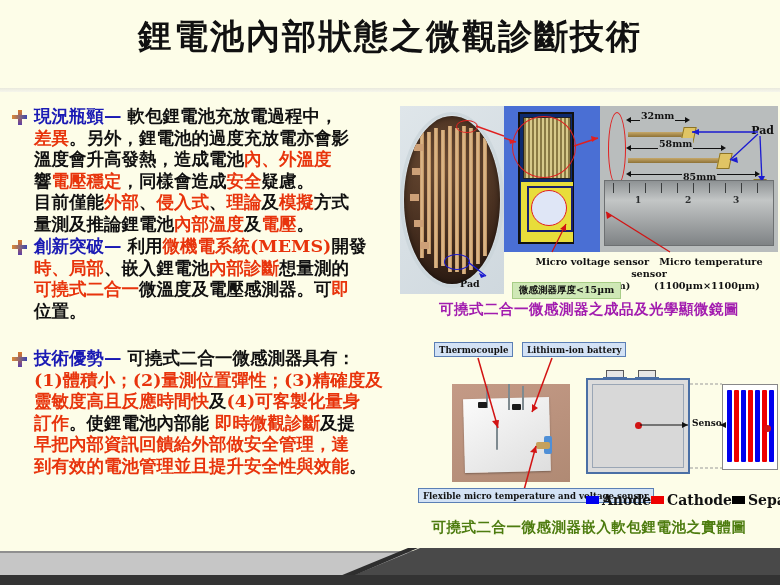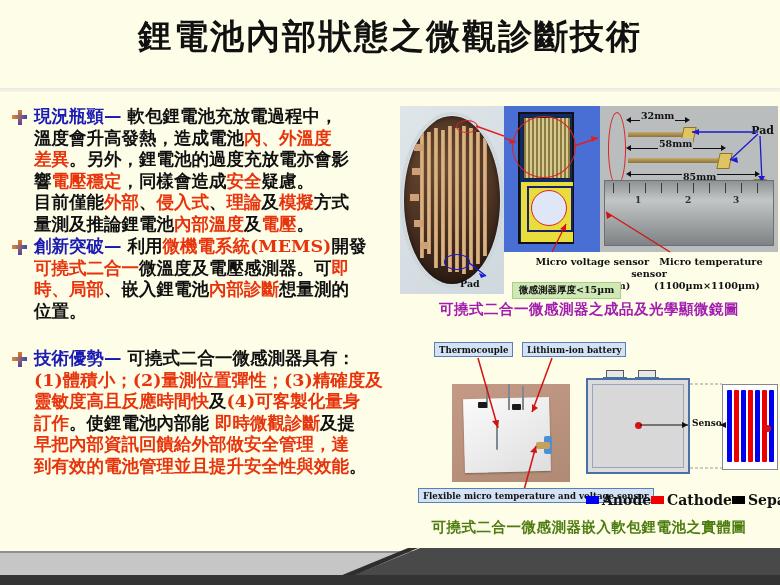--- a/index.html
+++ b/index.html
@@ -154,35 +154,35 @@
     <div class="title-text">鋰電池內部狀態之微觀診斷技術</div>
     <div class="title-rule"></div>
   </div>
 
   <div class="bullet-icon" style="left:12px;top:110px;">
       <i class="v"></i>
       <i class="h"></i>
     </div>
   <div class="block blk1">
     <span class="ln"><span class="hd">現況瓶頸</span><span class="hd">— </span><span class="bk">軟包鋰電池充放電過程中，</span></span>
+    <span class="ln"><span class="rd">差異</span><span class="bk">。另外，鋰電池的過度充放電亦會影</span></span>
     <span class="ln"><span class="bk">溫度會升高發熱，造成電池</span><span class="rd">內、外溫度</span></span>
-    <span class="ln"><span class="rd">差異</span><span class="bk">。另外，鋰電池的過度充放電亦會影</span></span>
     <span class="ln"><span class="bk">響</span><span class="rd">電壓穩定</span><span class="bk">，同樣會造成</span><span class="rd">安全</span><span class="bk">疑慮。</span></span>
     <span class="ln"><span class="bk">目前僅能</span><span class="rd">外部</span><span class="bk">、</span><span class="rd">侵入式</span><span class="bk">、</span><span class="rd">理論</span><span class="bk">及</span><span class="rd">模擬</span><span class="bk">方式</span></span>
     <span class="ln"><span class="bk">量測及推論鋰電池</span><span class="rd">內部溫度</span><span class="bk">及</span><span class="rd">電壓</span><span class="bk">。</span></span>
   </div>
 
   <div class="bullet-icon" style="left:12px;top:240px;">
       <i class="v"></i>
       <i class="h"></i>
     </div>
   <div class="block blk2">
     <span class="ln"><span class="hd">創新突破</span><span class="hd">— </span><span class="bk">利用</span><span class="rd">微機電系統(MEMS)</span><span class="bk">開發</span></span>
+    <span class="ln"><span class="rd">時、局部</span><span class="bk">、嵌入鋰電池</span><span class="rd">內部診斷</span><span class="bk">想量測的</span></span>
     <span class="ln"><span class="rd">可撓式二合一</span><span class="bk">微溫度及電壓感測器。可</span><span class="rd">即</span></span>
-    <span class="ln"><span class="rd">時、局部</span><span class="bk">、嵌入鋰電池</span><span class="rd">內部診斷</span><span class="bk">想量測的</span></span>
     <span class="ln"><span class="bk">位置。</span></span>
   </div>
 
   <div class="bullet-icon" style="left:12px;top:352px;">
       <i class="v"></i>
       <i class="h"></i>
     </div>
   <div class="block blk3">
     <span class="ln"><span class="hd">技術優勢</span><span class="hd">— </span><span class="bk">可撓式二合一微感測器具有：</span></span>
     <span class="ln"><span class="rd">(1)體積小；(2)量測位置彈性；(3)精確度及</span></span>

